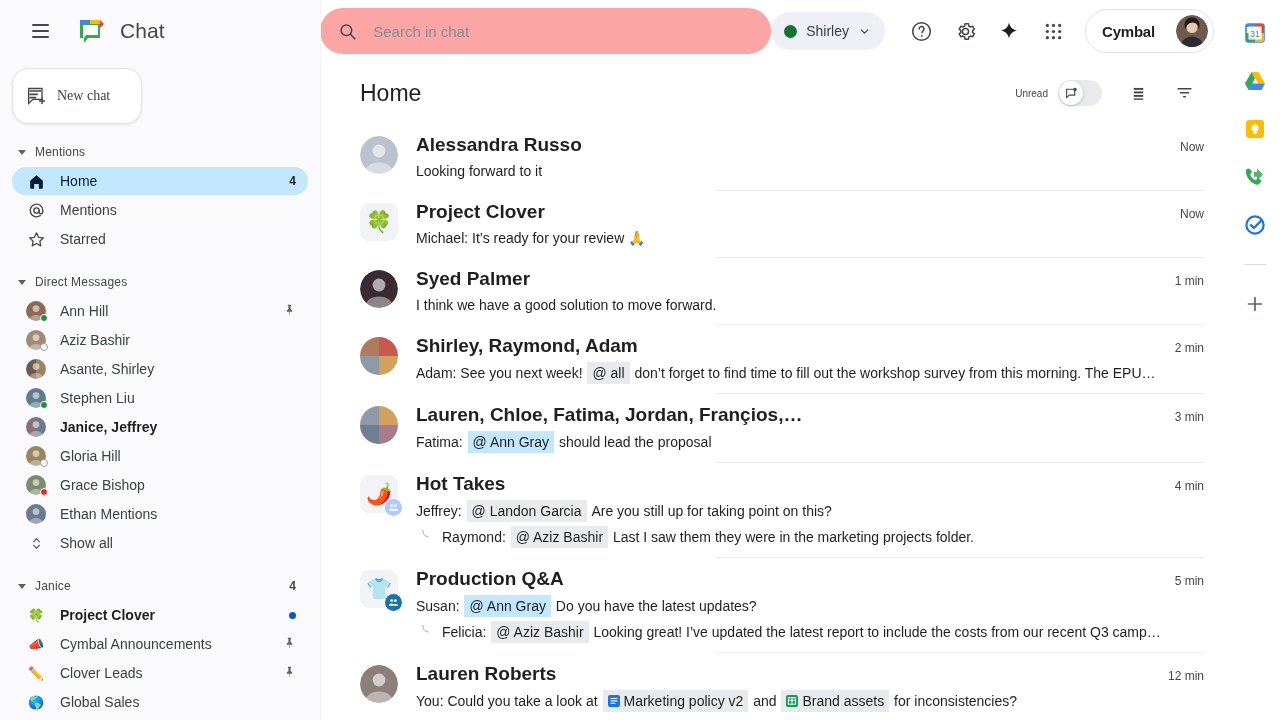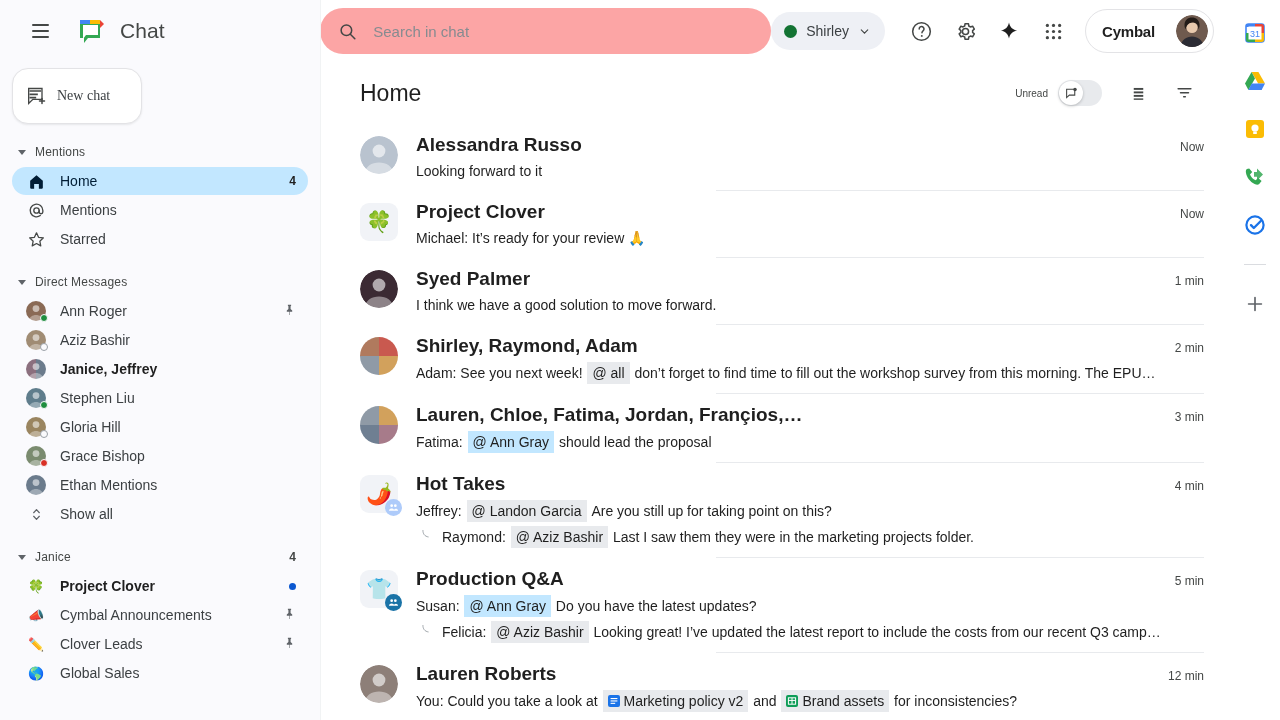--- a/index.html
+++ b/index.html
@@ -244,59 +244,70 @@
         <div class="nav-item">
           <span class="nav-ico">
             <span class="avat" style="background: rgb(138, 106, 85);">
               <svg width="20" height="20" viewBox="0 0 20 20" style="display:block">
                 <circle cx="10" cy="7.6" r="3.4" fill="rgba(255,255,255,.55)"></circle>
                 <path d="M2.6 20c.9-4 3.8-6 7.4-6s6.5 2 7.4 6z" fill="rgba(255,255,255,.35)"></path>
               </svg>
               <span class="pres act"></span>
             </span>
           </span>
-          <span class="nlabel">Ann Roger</span>
+          <span class="nlabel">Ann Hill</span>
           <span class="pin"><svg width="13" height="13" viewBox="0 0 24 24">
               <path d="M9 3h6v2l-1 1v5l3 3v2h-4.5v6h-1V16H7v-2l3-3V6L9 5z" fill="#5f6368"></path>
             </svg></span>
         </div>
         <div class="nav-item">
           <span class="nav-ico">
             <span class="avat" style="background: rgb(160, 140, 116);">
               <svg width="20" height="20" viewBox="0 0 20 20" style="display:block">
                 <circle cx="10" cy="7.6" r="3.4" fill="rgba(255,255,255,.55)"></circle>
                 <path d="M2.6 20c.9-4 3.8-6 7.4-6s6.5 2 7.4 6z" fill="rgba(255,255,255,.35)"></path>
               </svg>
               <span class="pres away"></span>
             </span>
           </span>
           <span class="nlabel">Aziz Bashir</span>
         </div>
+        <div class="nav-item">
+          <span class="nav-ico">
+            <span class="avat" style="background: linear-gradient(90deg, rgb(109, 90, 78) 0px, rgb(109, 90, 78) 50%, rgb(154, 133, 96) 50%, rgb(154, 133, 96) 100%);">
+              <svg width="20" height="20" viewBox="0 0 20 20" style="display:block">
+                <circle cx="10" cy="7.6" r="3.4" fill="rgba(255,255,255,.55)"></circle>
+                <path d="M2.6 20c.9-4 3.8-6 7.4-6s6.5 2 7.4 6z" fill="rgba(255,255,255,.35)"></path>
+              </svg>
+            </span>
+          </span>
+          <span class="nlabel">Asante, Shirley</span>
+        </div>
+        <div class="nav-item">
+          <span class="nav-ico">
+            <span class="avat" style="background: rgb(95, 125, 140);">
+              <svg width="20" height="20" viewBox="0 0 20 20" style="display:block">
+                <circle cx="10" cy="7.6" r="3.4" fill="rgba(255,255,255,.55)"></circle>
+                <path d="M2.6 20c.9-4 3.8-6 7.4-6s6.5 2 7.4 6z" fill="rgba(255,255,255,.35)"></path>
+              </svg>
+              <span class="pres act"></span>
+            </span>
+          </span>
+          <span class="nlabel">Stephen Liu</span>
+        </div>
         <div class="nav-item bold">
           <span class="nav-ico">
             <span class="avat" style="background: linear-gradient(90deg, rgb(139, 111, 126) 0px, rgb(139, 111, 126) 50%, rgb(107, 123, 140) 50%, rgb(107, 123, 140) 100%);">
               <svg width="20" height="20" viewBox="0 0 20 20" style="display:block">
                 <circle cx="10" cy="7.6" r="3.4" fill="rgba(255,255,255,.55)"></circle>
                 <path d="M2.6 20c.9-4 3.8-6 7.4-6s6.5 2 7.4 6z" fill="rgba(255,255,255,.35)"></path>
               </svg>
             </span>
           </span>
           <span class="nlabel">Janice, Jeffrey</span>
-        </div>
-        <div class="nav-item">
-          <span class="nav-ico">
-            <span class="avat" style="background: rgb(95, 125, 140);">
-              <svg width="20" height="20" viewBox="0 0 20 20" style="display:block">
-                <circle cx="10" cy="7.6" r="3.4" fill="rgba(255,255,255,.55)"></circle>
-                <path d="M2.6 20c.9-4 3.8-6 7.4-6s6.5 2 7.4 6z" fill="rgba(255,255,255,.35)"></path>
-              </svg>
-              <span class="pres act"></span>
-            </span>
-          </span>
-          <span class="nlabel">Stephen Liu</span>
         </div>
         <div class="nav-item">
           <span class="nav-ico">
             <span class="avat" style="background: rgb(154, 133, 96);">
               <svg width="20" height="20" viewBox="0 0 20 20" style="display:block">
                 <circle cx="10" cy="7.6" r="3.4" fill="rgba(255,255,255,.55)"></circle>
                 <path d="M2.6 20c.9-4 3.8-6 7.4-6s6.5 2 7.4 6z" fill="rgba(255,255,255,.35)"></path>
               </svg>
               <span class="pres away"></span>
             </span>

